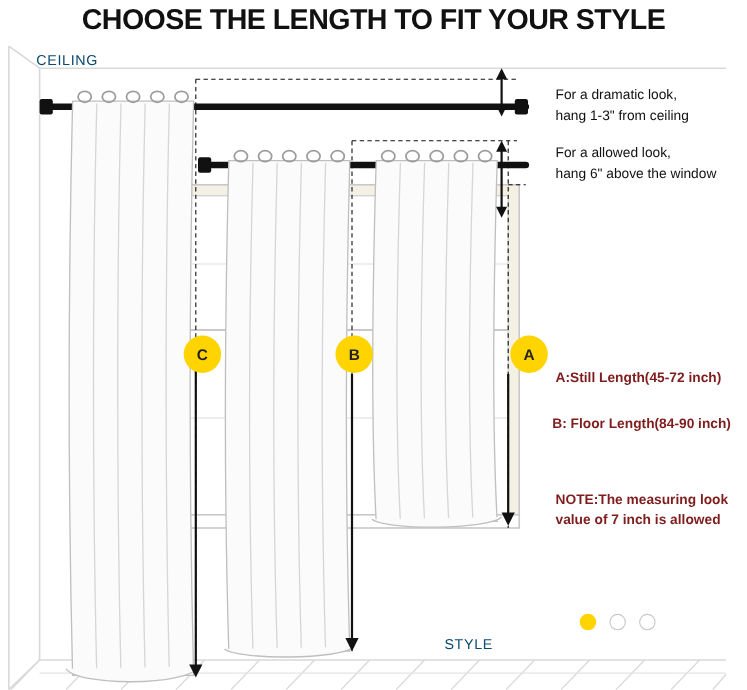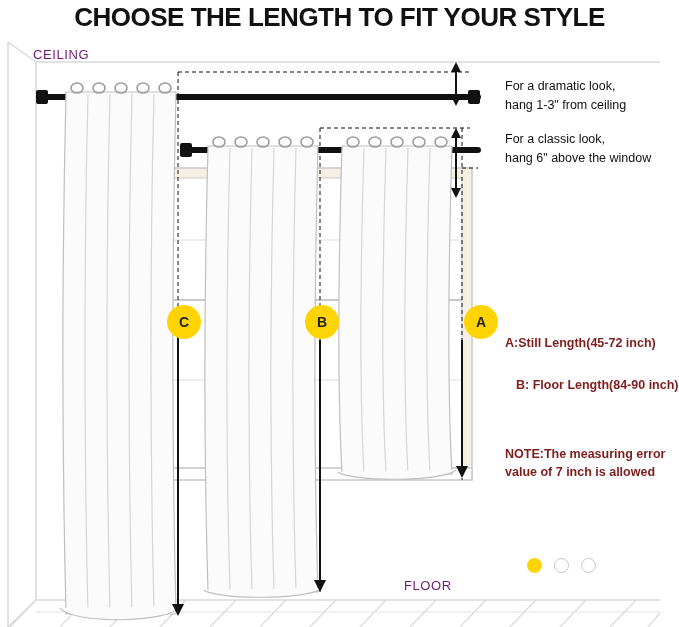--- a/index.html
+++ b/index.html
@@ -47,21 +47,21 @@
   }
   .legend {
     position: absolute;
     color: #7f1d1d;
     font-size: 12.5px;
     font-weight: bold;
     line-height: 16px;
   }
   .label-small {
     position: absolute;
-    color: #701a75;
+    color: #0c4a6e;
     font-size: 13px;
     letter-spacing: 0.6px;
     font-family: "Liberation Sans", sans-serif;
   }
   .dots {
     position: absolute;
     left: 527px;
     top: 558px;
     display: flex;
     gap: 12px;
@@ -234,32 +234,32 @@
       <circle cx="322" cy="322" r="17" fill="#ffd400"></circle>
       <text class="badge-letter" x="322" y="327" text-anchor="middle">B</text>
     </g>
     <g>
       <circle cx="481" cy="322" r="17" fill="#ffd400"></circle>
       <text class="badge-letter" x="481" y="327" text-anchor="middle">A</text>
     </g>
   </svg>
 
   <div class="label-small" style="left:33px; top:47px;">CEILING</div>
-  <div class="label-small" style="left:404px; top:578px;">FLOOR</div>
+  <div class="label-small" style="left:404px; top:578px;">STYLE</div>
 
   <div class="txt" style="left:505px; top:78px;">For a dramatic look,</div>
   <div class="txt" style="left:505px; top:97px;">hang 1-3" from ceiling</div>
 
-  <div class="txt" style="left:505px; top:131px;">For a classic look,</div>
+  <div class="txt" style="left:505px; top:131px;">For a allowed look,</div>
   <div class="txt" style="left:505px; top:150px;">hang 6" above the window</div>
 
   <div class="legend" style="left:505px; top:335px;">A:Still Length(45-72 inch)</div>
-  <div class="legend" style="left:496px; top:377px;padding-left:20px;">B: Floor Length(84-90 inch)</div>
-
-  <div class="legend" style="left:505px; top:446px;">NOTE:The measuring error</div>
+  <div class="legend" style="left:482px; top:377px;padding-left:20px;">B: Floor Length(84-90 inch)</div>
+
+  <div class="legend" style="left:505px; top:446px;">NOTE:The measuring look</div>
   <div class="legend" style="left:505px; top:464px;">value of 7 inch is allowed</div>
 
   <div class="dots">
     <span class="dot active"></span>
     <span class="dot"></span>
     <span class="dot"></span>
   </div>
 
 </div>
 

